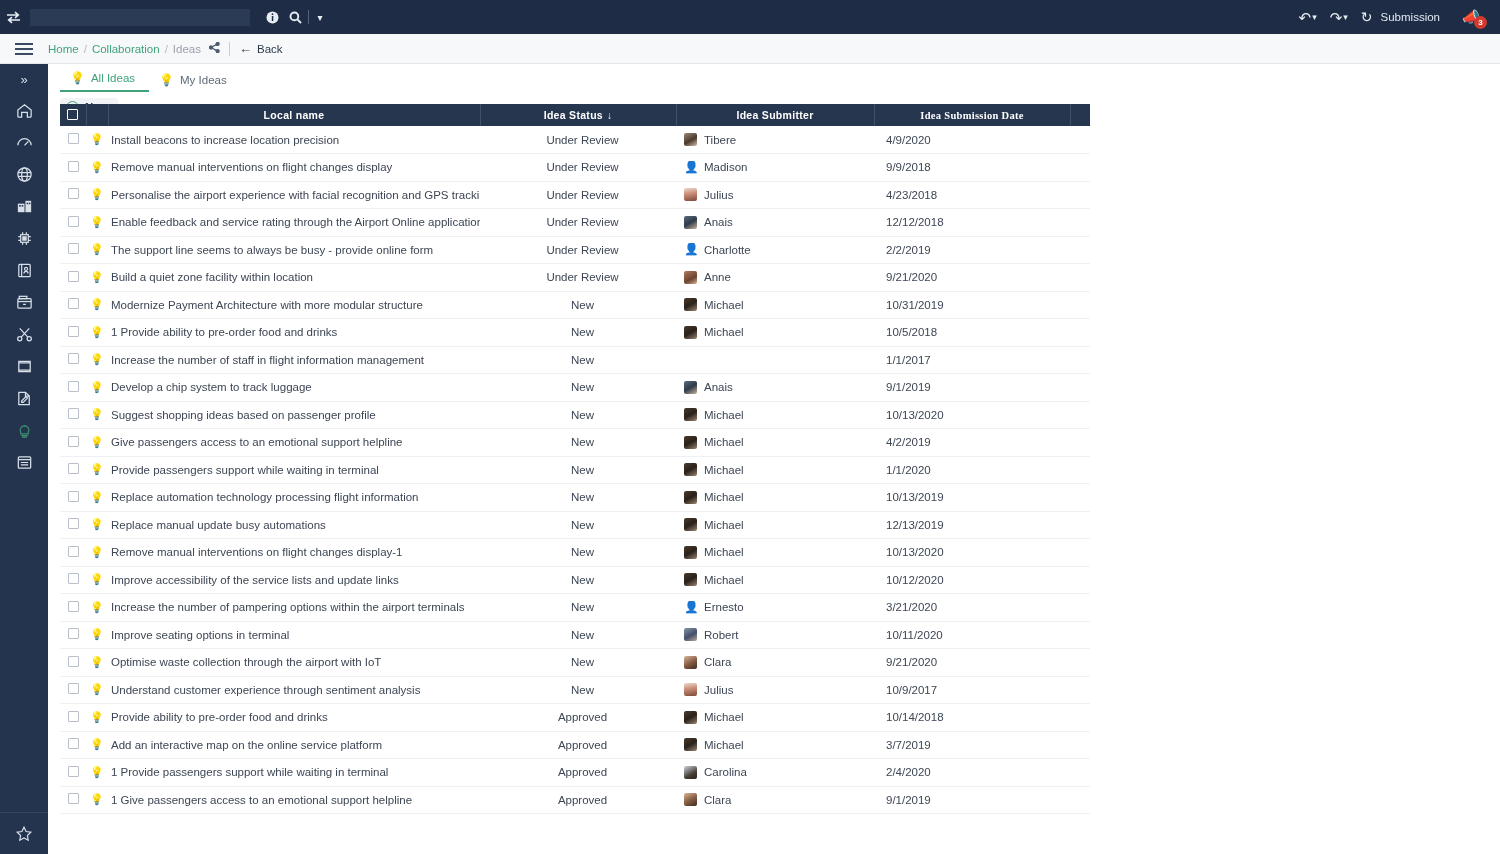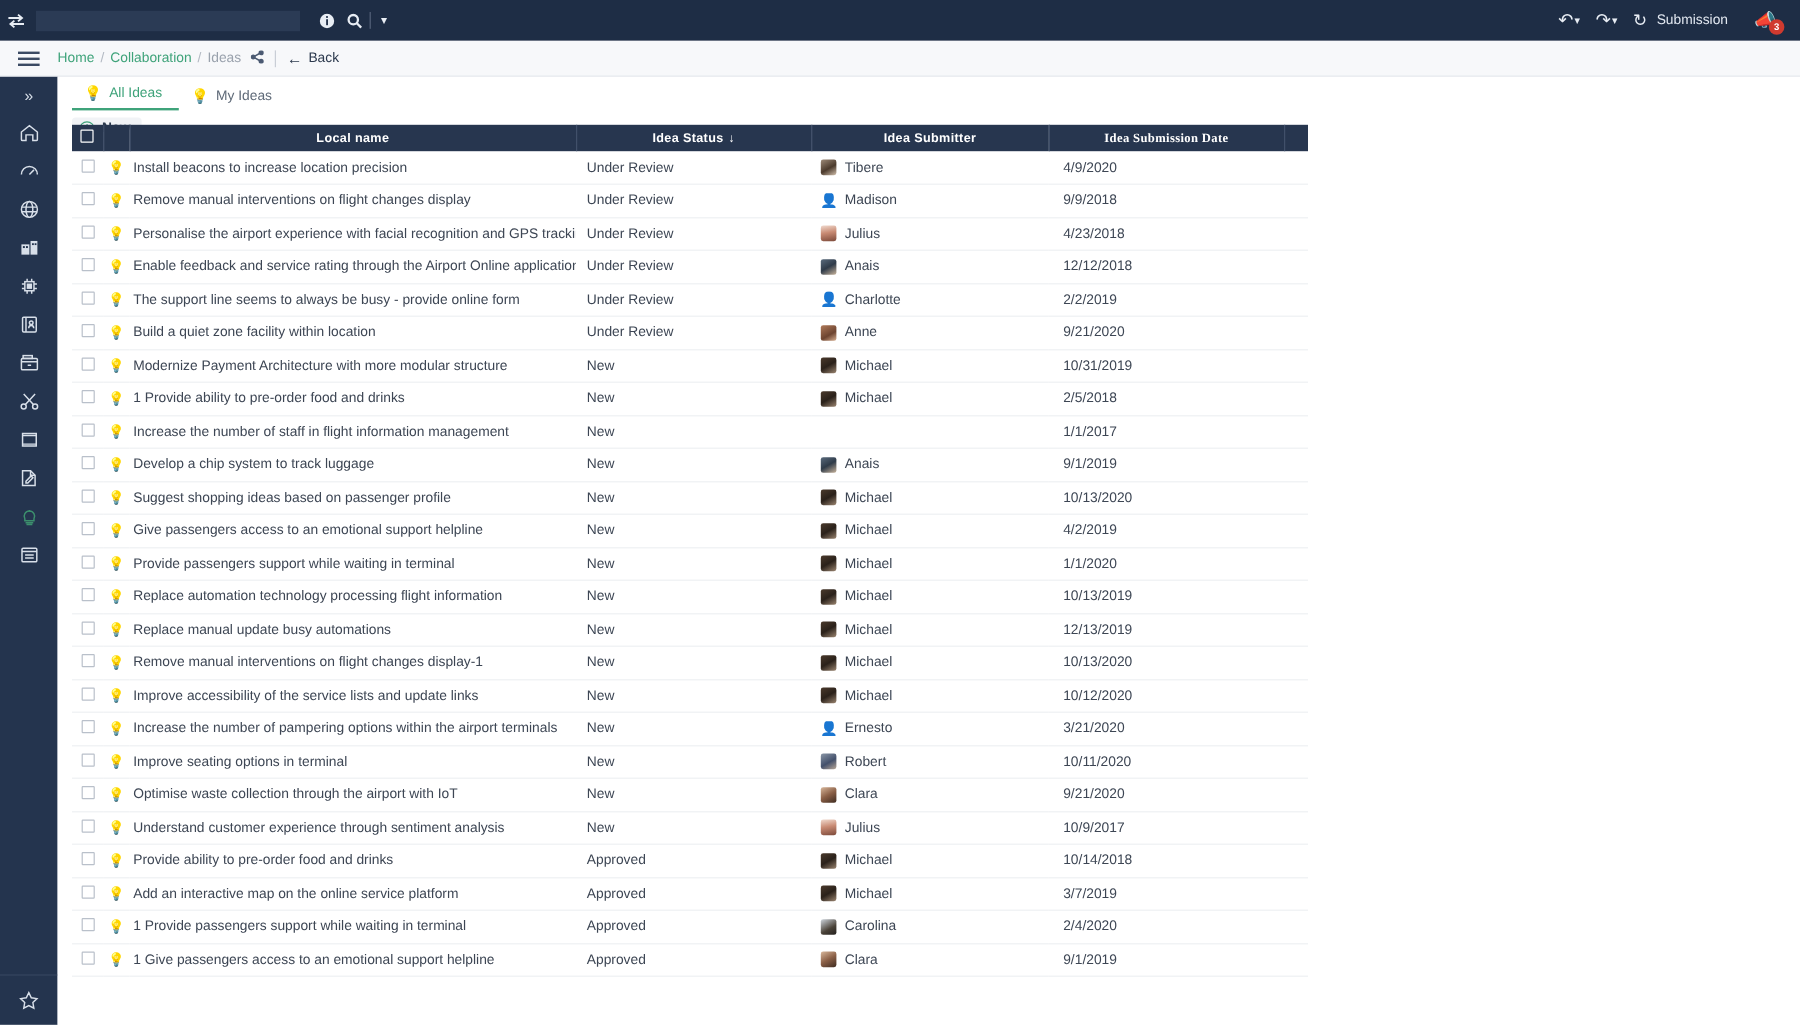--- a/index.html
+++ b/index.html
@@ -148,21 +148,21 @@
   thead th.c-sub   { width: 198px; margin-left: 48px; }
   thead th.c-date  { width: 196px; font-family: Liberation Serif, serif; }
   thead th.c-end   { width: 20px; border-right: none; }
   .sort-arrow { font-size: 10px; margin-left: 4px; }
 
   tbody tr { height: 27.5px; border-bottom: 1px solid #eef0f3; }
   tbody td { font-size: 11.5px; color: #3d4654; padding: 0; vertical-align: middle; }
   td.c-check { text-align: center; }
   td.c-icon  { text-align: center; }
   td.c-name  { padding-left: 3px; white-space: nowrap; overflow: hidden; }
-  td.c-status{ padding-left: 9px; }
+  td.c-status{ padding-left: 9px; text-align: center; }
   td.c-sub   { padding-left: 8px; }
   td.c-date  { padding-left: 12px; }
 
   .row-check {
     width: 11px; height: 11px; border: 1px solid #b9c0ca;
     background: #fff; display: inline-block; border-radius: 1px; cursor: pointer;
   }
   .hdr-check {
     width: 11px; height: 11px; border: 1.5px solid #ffffff;
     display: inline-block; border-radius: 1px; cursor: pointer;
@@ -494,21 +494,21 @@
             <td class="c-check"><span class="row-check"></span></td>
             <td class="c-icon"><span class="row-bulb">💡</span></td>
             <td class="c-name">1 Provide ability to pre-order food and drinks</td>
             <td class="c-status">New</td>
             <td class="c-sub">
               <div class="sub-cell">
                 <span class="avatar av-michael"></span>
                 <span>Michael</span>
               </div>
             </td>
-            <td class="c-date">2/5/2018</td>
+            <td class="c-date">10/5/2018</td>
             <td></td>
           </tr>
           <tr>
             <td class="c-check"><span class="row-check"></span></td>
             <td class="c-icon"><span class="row-bulb">💡</span></td>
             <td class="c-name">Increase the number of staff in flight information management</td>
             <td class="c-status">New</td>
             <td class="c-sub"></td>
             <td class="c-date">1/1/2017</td>
             <td></td>

